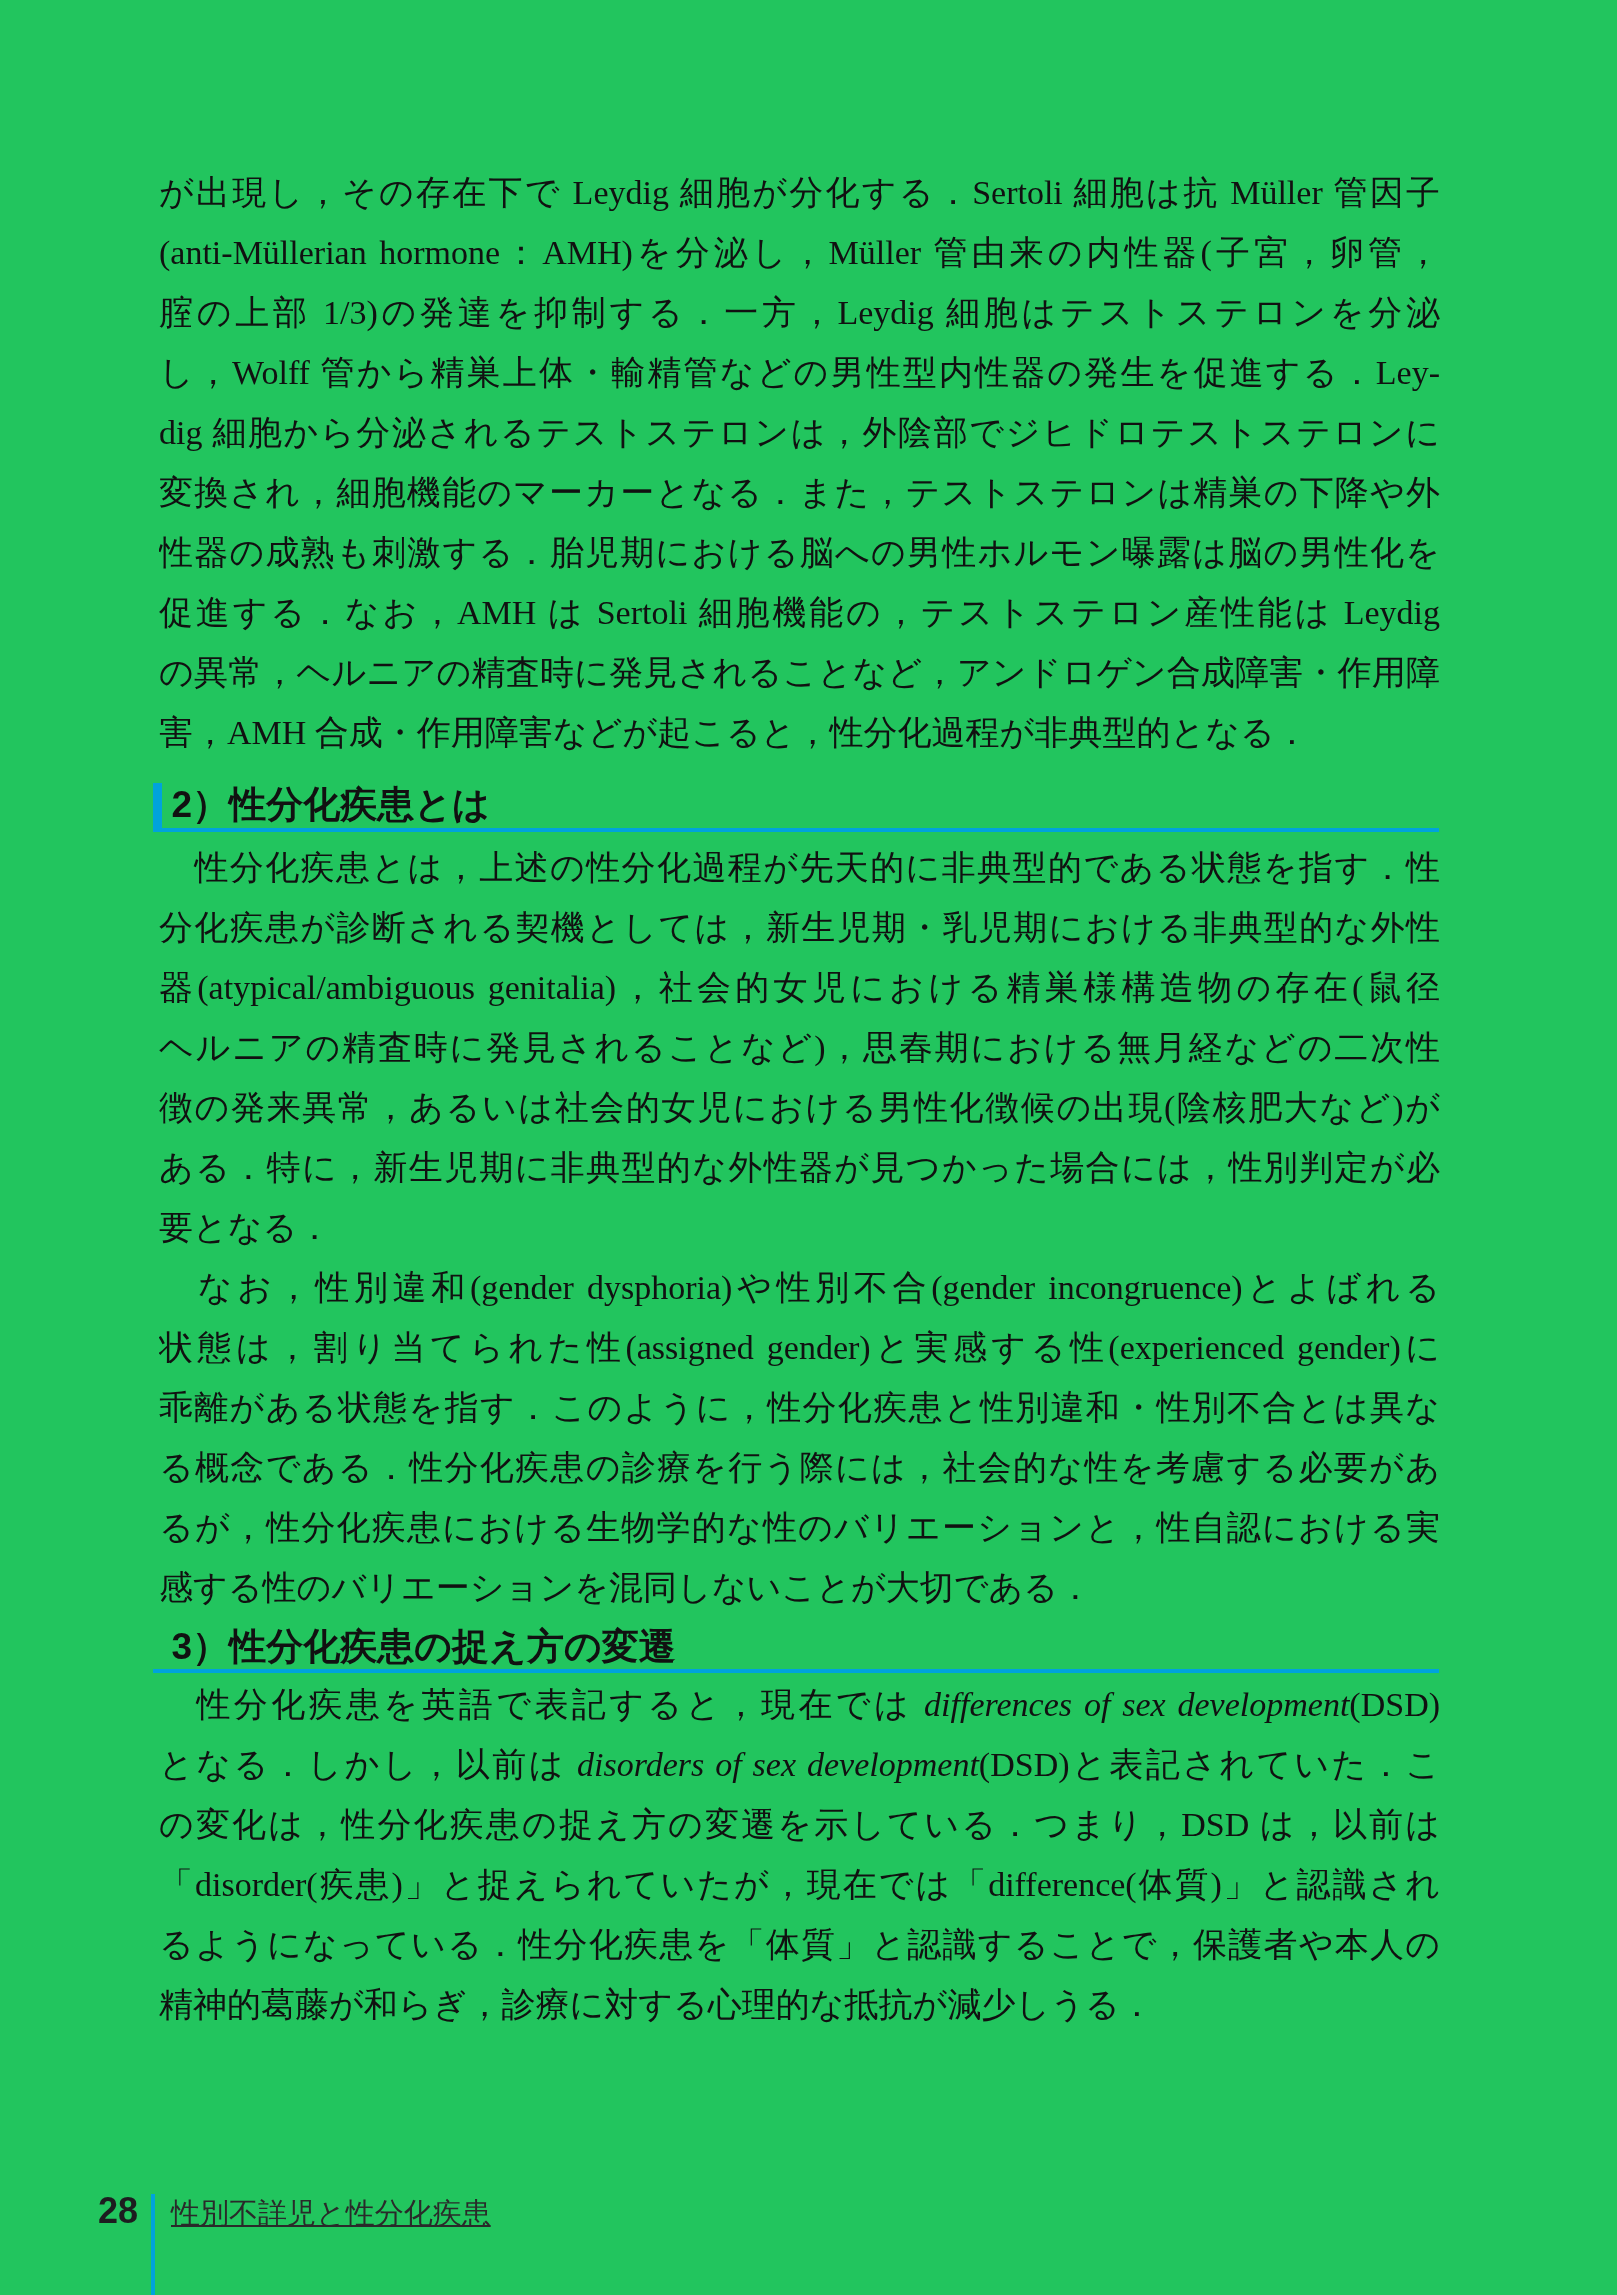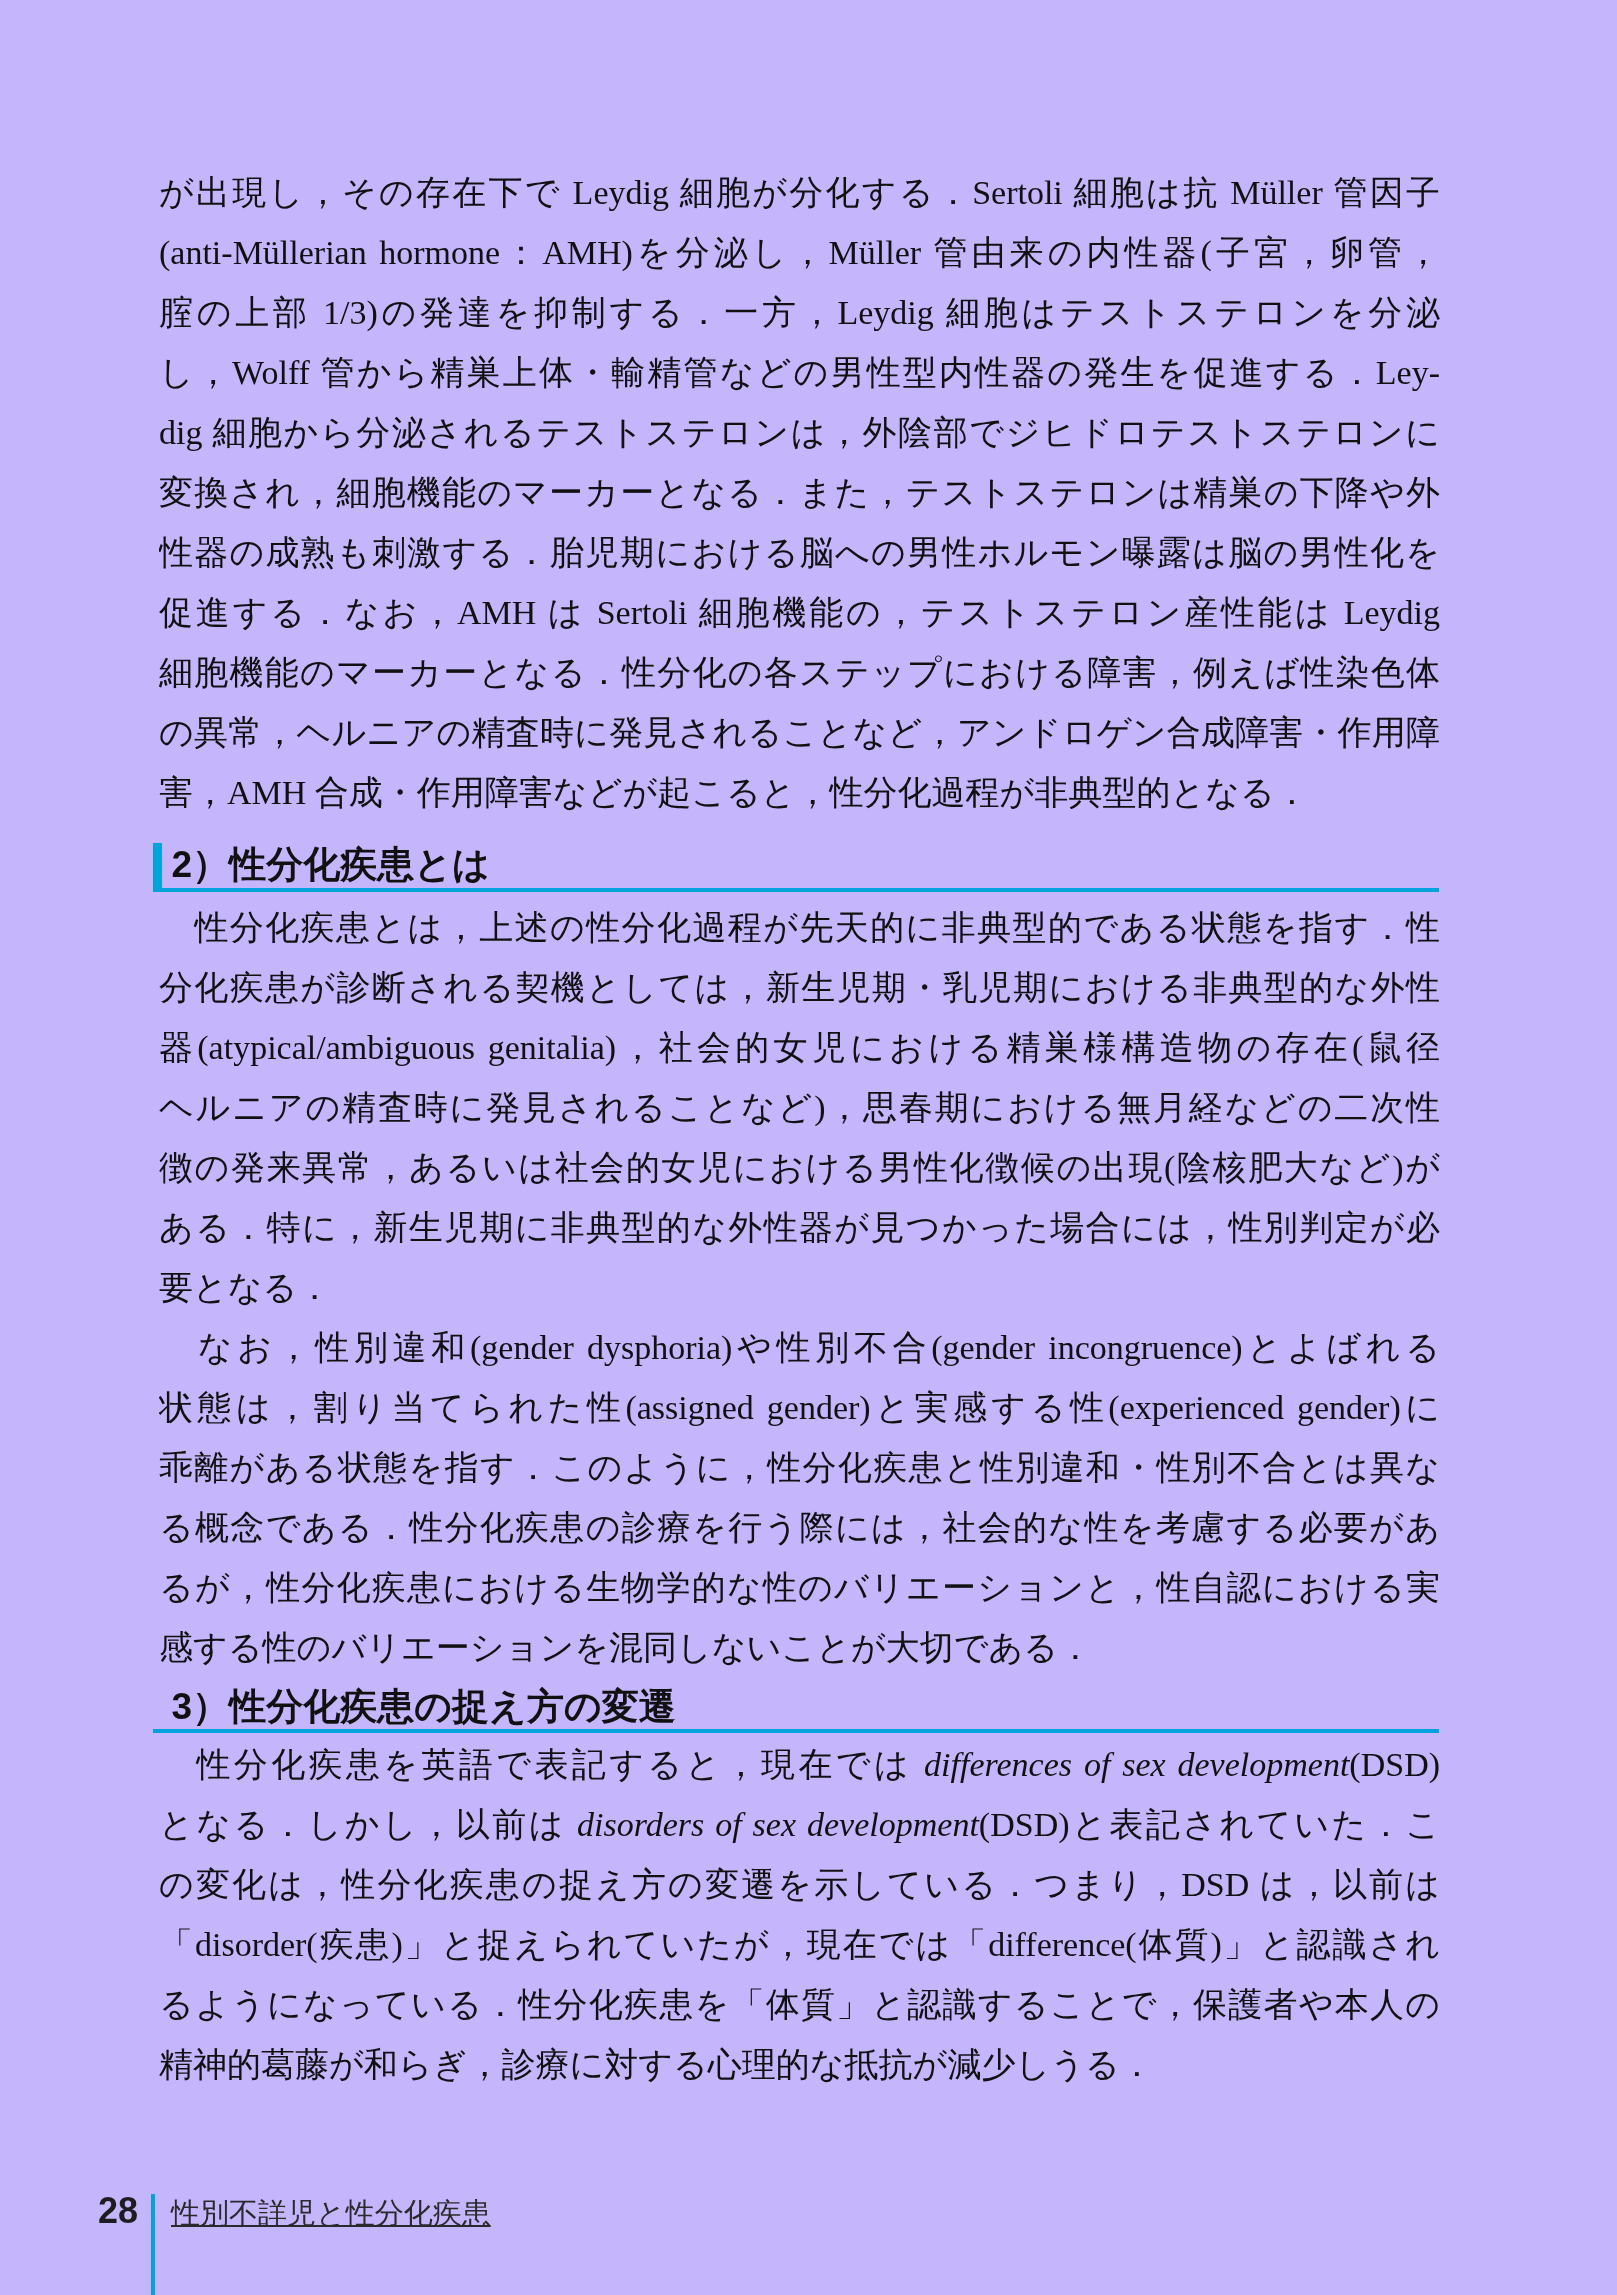--- a/index.html
+++ b/index.html
@@ -4,21 +4,21 @@
 <style>
   html, body {
     margin: 0;
     padding: 0;
     background: #ffffff;
   }
   .page {
     position: relative;
     width: 1617px;
     height: 2295px;
-    background: #c4b5fd;
+    background: #22c55e;
     overflow: hidden;
     font-family: "Liberation Serif", "DejaVu Serif", serif;
   }
   .content {
     position: absolute;
     left: 159px;
     top: 163px;
     width: 1281px;
   }
   .para {
@@ -105,21 +105,20 @@
 
     <section class="para">
         <div class="tline">が出現し，その存在下で Leydig 細胞が分化する．Sertoli 細胞は抗 Müller 管因子</div>
         <div class="tline">(anti-Müllerian hormone：AMH)を分泌し，Müller 管由来の内性器(子宮，卵管，</div>
         <div class="tline">腟の上部 1/3)の発達を抑制する．一方，Leydig 細胞はテストステロンを分泌</div>
         <div class="tline">し，Wolff 管から精巣上体・輸精管などの男性型内性器の発生を促進する．Ley-</div>
         <div class="tline">dig 細胞から分泌されるテストステロンは，外陰部でジヒドロテストステロンに</div>
         <div class="tline">変換され，細胞機能のマーカーとなる．また，テストステロンは精巣の下降や外</div>
         <div class="tline">性器の成熟も刺激する．胎児期における脳への男性ホルモン曝露は脳の男性化を</div>
         <div class="tline">促進する．なお，AMH は Sertoli 細胞機能の，テストステロン産性能は Leydig</div>
-        <div class="tline">細胞機能のマーカーとなる．性分化の各ステップにおける障害，例えば性染色体</div>
         <div class="tline">の異常，ヘルニアの精査時に発見されることなど，アンドロゲン合成障害・作用障</div>
         <div class="tline">害，AMH 合成・作用障害などが起こると，性分化過程が非典型的となる．</div>
       </section>
 
     <div class="heading h2">
       <span class="hbar"></span>
       <span class="htext">2）性分化疾患とは</span>
     </div>
 
     <section class="para">

